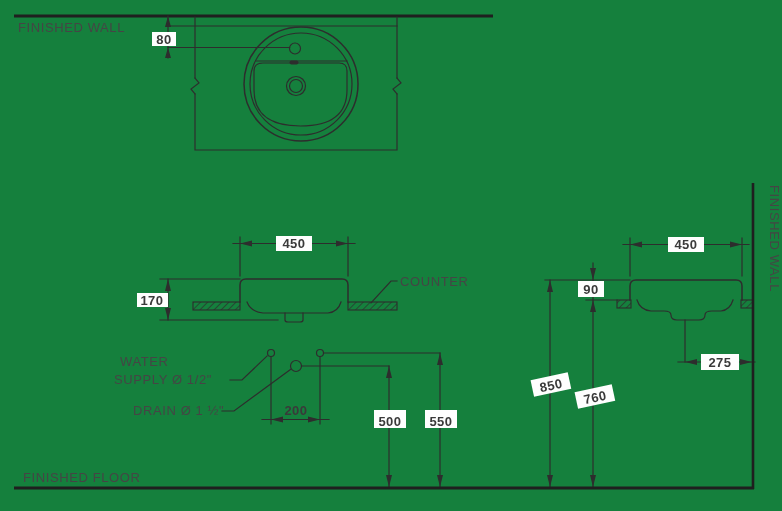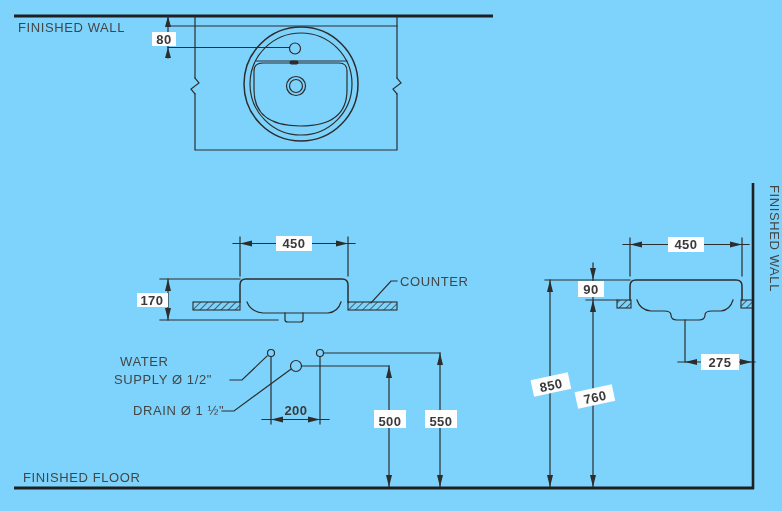--- a/index.html
+++ b/index.html
@@ -1,16 +1,16 @@
 <!DOCTYPE html>
 <html><head>
 <meta charset="utf-8">
 <style>
   html,body{margin:0;padding:0;background:#ffffff;}
-  .canvas{position:relative;width:782px;height:511px;background:#7dd3fc;overflow:hidden;
+  .canvas{position:relative;width:782px;height:511px;background:#15803d;overflow:hidden;
           font-family:"Liberation Sans",sans-serif;}
   svg{display:block;}
   .ln{stroke:#2d2d2d;stroke-width:1.2;fill:none;stroke-linecap:square;}
   .ln15{stroke:#2d2d2d;stroke-width:1.5;fill:none;stroke-linecap:square;}
   .thick{stroke:#1f1f1f;stroke-width:3;fill:none;stroke-linecap:butt;}
   .wall2{stroke:#1f1f1f;stroke-width:2.6;fill:none;}
   .arr{fill:#2d2d2d;stroke:none;}
   .mask{fill:#fefefe;stroke:none;}
   .lbl{font-family:"Liberation Sans",sans-serif;font-size:13px;fill:#454545;letter-spacing:.6px;}
   .dim{font-family:"Liberation Sans",sans-serif;font-size:13px;font-weight:bold;fill:#3a3a3a;letter-spacing:.5px;}

